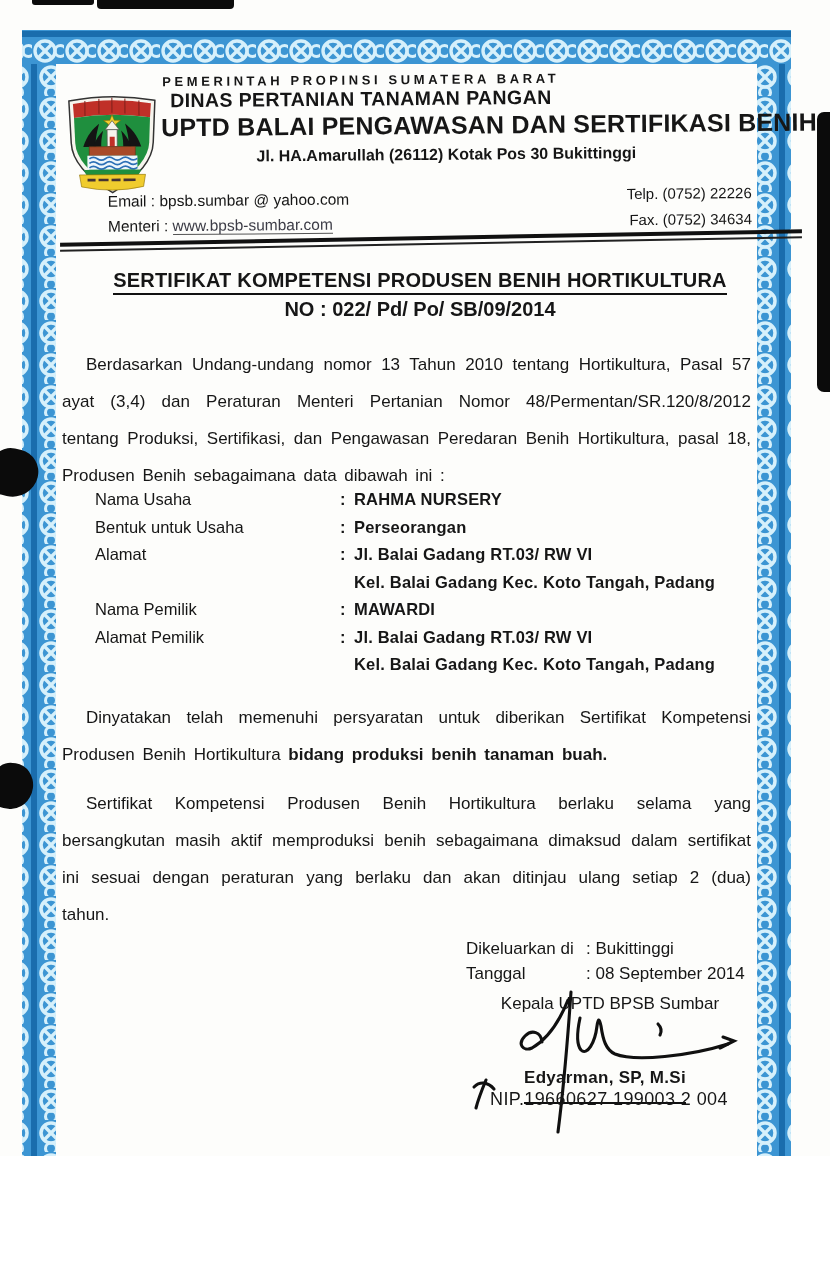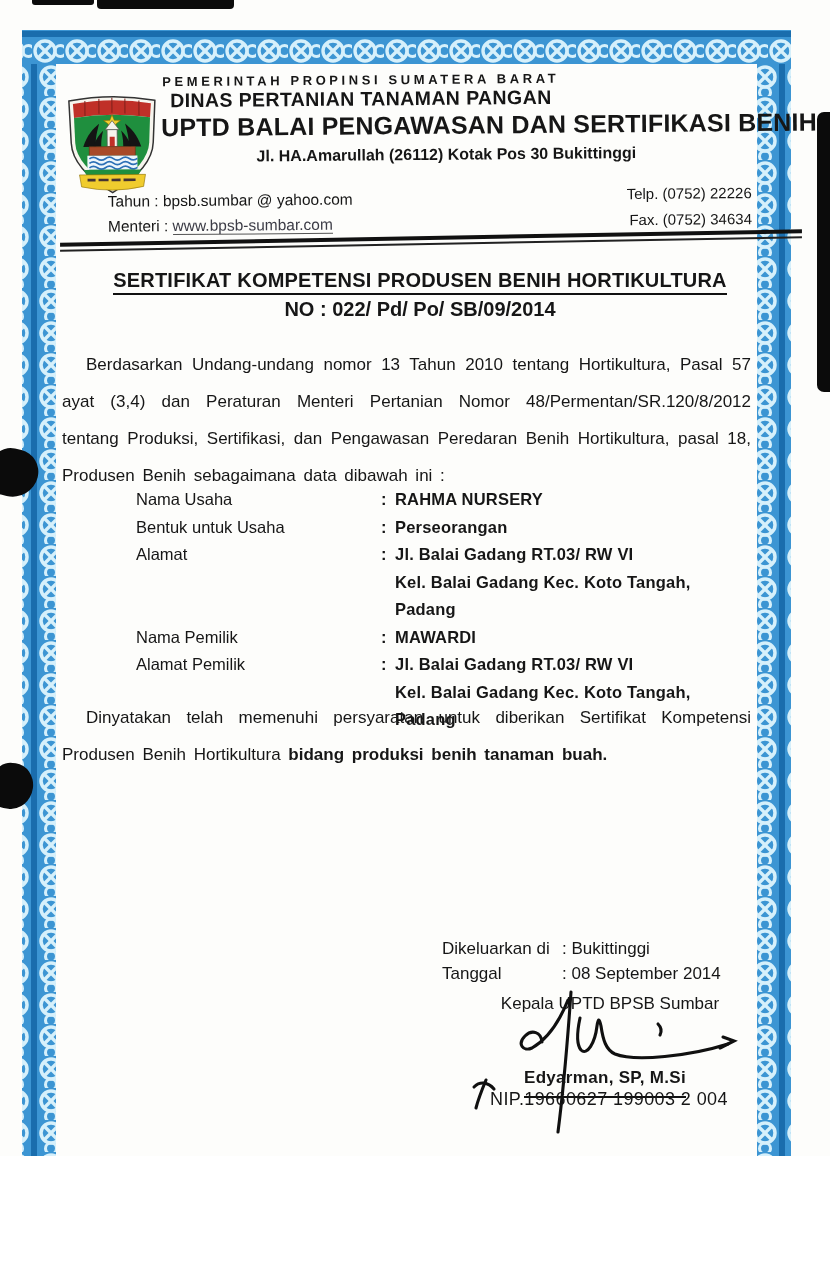--- a/index.html
+++ b/index.html
@@ -46,32 +46,32 @@
   .cert-title span{border-bottom:2.4px solid #111;padding-bottom:2px;}
   .cert-no{left:95px;top:298px;width:650px;text-align:center;font-size:20px;font-weight:bold;}
   .para{left:62px;width:689px;font-size:17px;line-height:37px;text-align:justify;
     text-indent:24px;word-spacing:3px;}
   .para1{top:346px;}
   .para2{top:699px;}
   .para3{top:785px;}
   .bold{font-weight:bold;}
 
   .fields{left:95px;top:486px;width:660px;font-size:16.5px;line-height:27.5px;}
-  .field-row{display:flex;margin-left:41px;}
+  .field-row{display:flex;}
   .f-label{width:245px;flex:none;}
   .f-colon{width:14px;flex:none;font-weight:bold;}
   .f-value{font-weight:bold;letter-spacing:.2px;}
 
   
-  .issued{left:442px;top:936px;font-size:17px;line-height:25px;}
+  .issued{left:466px;top:936px;font-size:17px;line-height:25px;}
   .issued-row{display:flex;}
   .i-label{width:120px;flex:none;}
   .sig-title{left:470px;top:994px;width:280px;text-align:center;font-size:17px;}
   .sig-name{left:470px;top:1068px;width:270px;text-align:center;font-size:17px;font-weight:bold;}
-  .sig-name span{border-bottom:2px solid #111;padding-bottom:9px;letter-spacing:.3px;margin-top:12px;}
+  .sig-name span{border-bottom:2px solid #111;padding-bottom:15px;letter-spacing:.3px;margin-top:12px;}
   .sig-nip{left:490px;top:1089px;font-size:18px;letter-spacing:.4px;}
   .sig-svg path{fill:none;stroke:#101010;stroke-width:3.1;stroke-linecap:round;}
 
   
   .em-outline{fill:#f7f5ee;stroke:#333;stroke-width:1.5;}
   .em-red{fill:var(--logo-red);}
   .em-green{fill:var(--logo-green);}
   .em-yellow{fill:var(--logo-yellow);stroke:#8a6d00;stroke-width:.6;}
   .em-black{fill:#141414;}
   .em-white{fill:#f6f3ec;stroke:#555;stroke-width:.7;}
@@ -154,21 +154,21 @@
           <rect x="60" y="88" width="12" height="2.6"></rect>
       </g>
     </svg>
 
     <div class="lh-line lh-gov">PEMERINTAH PROPINSI SUMATERA BARAT</div>
     <div class="lh-line lh-dept">DINAS PERTANIAN TANAMAN PANGAN</div>
     <div class="lh-line lh-office">UPTD BALAI PENGAWASAN DAN SERTIFIKASI BENIH</div>
     <div class="lh-line lh-addr">Jl. HA.Amarullah (26112) Kotak Pos 30 Bukittinggi</div>
 
     <div class="abs lh-contact-left">
-      <div><span>Tahun : </span><span>bpsb.sumbar @ yahoo.com</span></div>
+      <div><span>Email : </span><span>bpsb.sumbar @ yahoo.com</span></div>
       <div><span>Menteri : </span><span class="url">www.bpsb-sumbar.com</span></div>
     </div>
     <div class="abs lh-contact-right">
       <div>Telp. (0752) 22226</div>
       <div>Fax. (0752) 34634</div>
     </div>
   </div>
 
   <div class="abs sep1"></div>
   <div class="abs sep2"></div>
@@ -215,20 +215,21 @@
       <span class="f-label"></span>
         <span class="f-colon"></span>
         <span class="f-value">Kel. Balai Gadang Kec. Koto Tangah, Padang</span>
     </div>
   </div>
 
   <div class="abs para para2">
     <span>Dinyatakan telah memenuhi persyaratan untuk diberikan Sertifikat Kompetensi Produsen Benih Hortikultura </span><span class="bold">bidang produksi benih tanaman buah.</span>
   </div>
 
+  <div class="abs para para3">Sertifikat Kompetensi Produsen Benih Hortikultura berlaku selama yang bersangkutan masih aktif memproduksi benih sebagaimana dimaksud dalam sertifikat ini sesuai dengan peraturan yang berlaku dan akan ditinjau ulang setiap 2 (dua) tahun.</div>
 
   <div class="abs issued">
     <div class="issued-row">
       <span class="i-label">Dikeluarkan di</span>
         <span>: Bukittinggi</span>
     </div>
     <div class="issued-row">
       <span class="i-label">Tanggal</span>
         <span>: 08 September 2014</span>
     </div>

